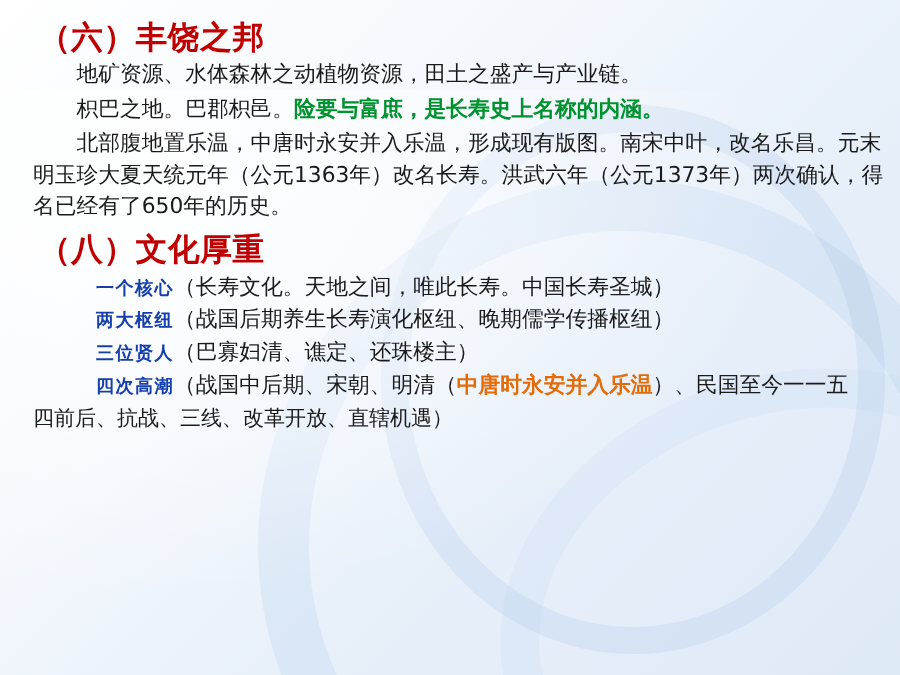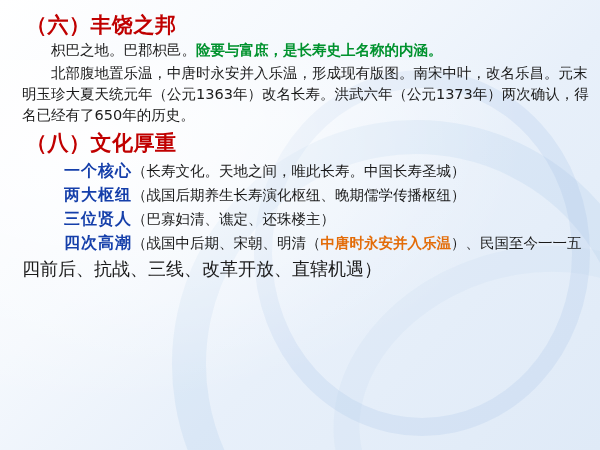--- a/index.html
+++ b/index.html
@@ -128,52 +128,53 @@
   .sub-item {
     font-size: 14.5px;
     color: #1a1a1a;
     line-height: 1.5;
     margin-left: 52px;
     padding-right: 6px;
   }
   .sub-item .lead {
     color: #153faa;
     font-weight: bold;
-    font-size: 16px;
+    font-size: 12px;
     letter-spacing: 1px;
   }
   .sub-item .detail {
     color: #1a1a1a;
   }
   .sub-item .orange {
     color: #e36c09;
     font-weight: bold;
   }
   .cont-line {
-    font-size: 18px;
+    font-size: 14px;
     color: #1a1a1a;
     line-height: 1.5;
     margin-left: 10px;
     padding-right: 6px;
   }
 </style>
 </head>
 <body>
 
 <div class="slide">
 
 
   <div class="bg-swoosh-a"></div>
   <div class="bg-swoosh-b"></div>
   <div class="bg-swoosh-c"></div>
   <div class="bg-light"></div>
 
   <div class="content">
 
     <div class="heading">（六）丰饶之邦</div>
+    <div class="para">地矿资源、水体森林之动植物资源，田土之盛产与产业链。</div>
 
     <div class="para"><span>枳巴之地。巴郡枳邑。</span><span class="green">险要与富庶，是长寿史上名称的内涵。</span></div>
     <div class="para">北部腹地置乐温，中唐时永安并入乐温，形成现有版图。南宋中叶，改名乐昌。元末明玉珍大夏天统元年（公元1363年）改名长寿。洪武六年（公元1373年）两次确认，得名已经有了650年的历史。</div>
 
     <div class="heading">（八）文化厚重</div>
     <ul class="sub-list">
       <li class="sub-item"><span class="lead">一个核心</span><span class="detail">（长寿文化。天地之间，唯此长寿。中国长寿圣城）</span></li>
       <li class="sub-item"><span class="lead">两大枢纽</span><span class="detail">（战国后期养生长寿演化枢纽、晚期儒学传播枢纽）</span></li>
       <li class="sub-item"><span class="lead">三位贤人</span><span class="detail">（巴寡妇清、谯定、还珠楼主）</span></li>
       <li class="sub-item"><span class="lead">四次高潮</span><span class="detail">（战国中后期、宋朝、明清（</span><span class="orange">中唐时永安并入乐温</span><span class="detail">）、民国至今一一五</span></li>

